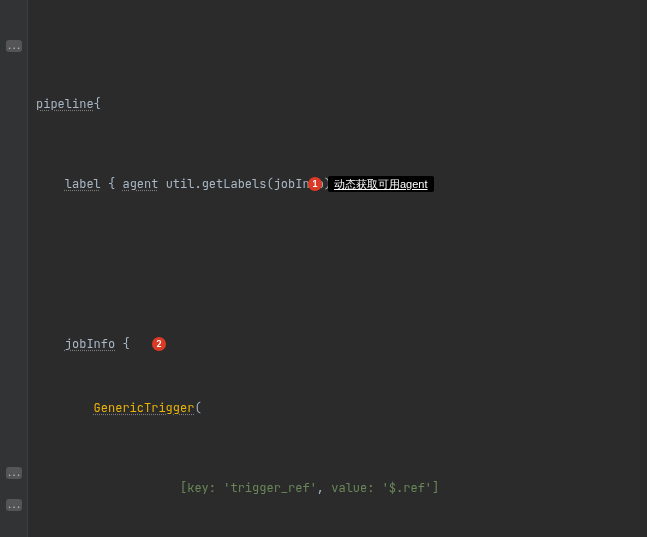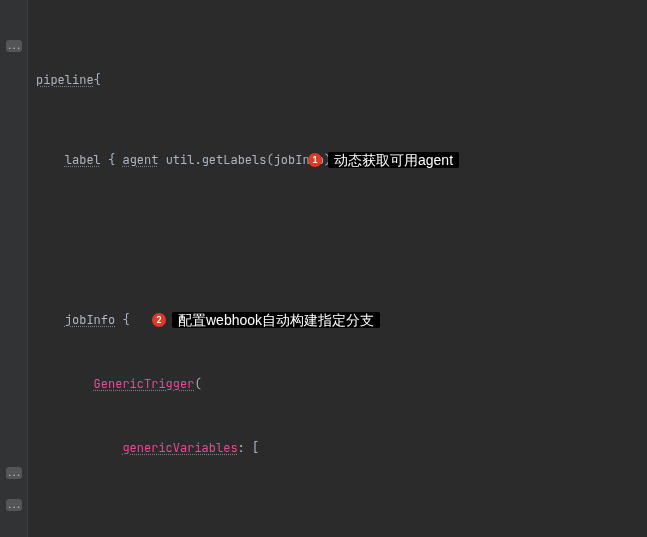--- a/index.html
+++ b/index.html
@@ -40,33 +40,34 @@
     color: #bbbbbb;
     font-size: 9px;
     line-height: 9px;
   }
   .code {
     flex: 1 1 auto;
     padding: 8px 0 0 8px;
     line-height: 16px;
     white-space: pre;
     position: relative;
+    margin-top: 24px;
   }
   .line {
     display: block;
     height: 16px;
     position: relative;
   }
   .kw-und {
     color: #a9b7c6;
     text-decoration: underline dotted #7a7a7a;
     text-underline-offset: 2px;
   }
   .id-und {
-    color: #ec4899;
+    color: #eab308;
     text-decoration: underline dotted #7a7a7a;
     text-underline-offset: 2px;
   }
   .plain { color: #a9b7c6; }
   .punc  { color: #a9b7c6; }
   .str   { color: #6a8759; }
   .map   { color: #6a8759; }
 
   .callout {
     position: absolute;
@@ -85,24 +86,25 @@
     font-size: 9px;
     line-height: 14px;
     text-align: center;
     font-weight: bold;
   }
   .bubble {
     background: #000000;
     color: #ffffff;
     border-radius: 2px;
     padding: 1px 6px;
-    font-size: 14px;
+    font-size: 11px;
     line-height: 14px;
     white-space: nowrap;
     font-family: "PingFang SC","Microsoft YaHei","Consolas",sans-serif;
+    text-decoration: underline;
   }
 </style>
 </head>
 <body>
 
 <div class="editor">
   <div class="gutter">
     <div class="gutter-badge" style="top:40px">...</div>
     <div class="gutter-badge" style="top:467px">...</div>
     <div class="gutter-badge" style="top:499px">...</div>
@@ -113,26 +115,26 @@
     
     <span class="line"><span class="kw-und">pipeline</span><span class="punc">{</span></span>
 
     
     <span class="line">    <span class="kw-und">label</span><span class="punc"> { </span><span class="kw-und">agent</span><span class="plain"> util.getLabels(jobInfo) } </span><span class="callout" style="left:272px"><span class="dot">1</span><span class="bubble">动态获取可用agent</span></span></span>
 
     
     <span class="line"></span>
 
     
-    <span class="line">    <span class="kw-und">jobInfo</span><span class="punc"> {  </span><span class="callout" style="left:116px"><span class="dot">2</span><span class="bubble">配置webhook自动构建指定分支</span></span></span>
+    <span class="line">    <span class="kw-und">jobInfo</span><span class="punc"> {  </span><span class="callout" style="left:116px"><span class="dot">2</span></span></span>
 
     <span class="line">        <span class="id-und">GenericTrigger</span><span class="punc">(</span></span>
 
-    <span class="line">            <span class="id-und">genericVariables</span><span class="punc">: [</span></span>
 
+    <span class="line">                    <span class="map">[</span><span class="map">key</span><span class="map">: </span><span class="str">'trigger_ref'</span><span class="punc">, </span><span class="map">value</span><span class="map">: </span><span class="str">'$.ref'</span><span class="map">]</span></span>
 
     
 
     
 
     
 
     
 
     

